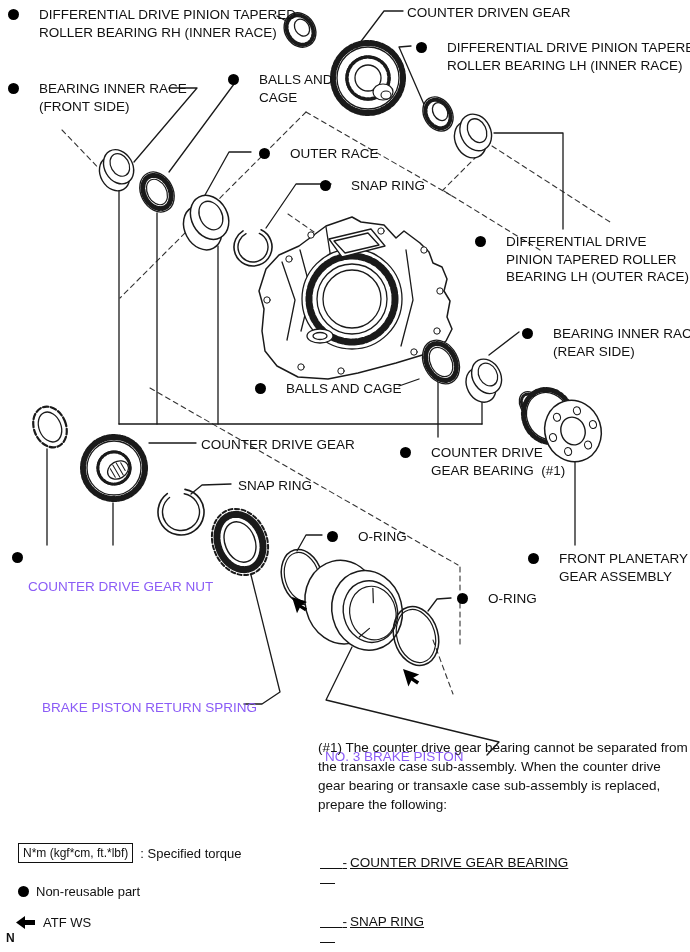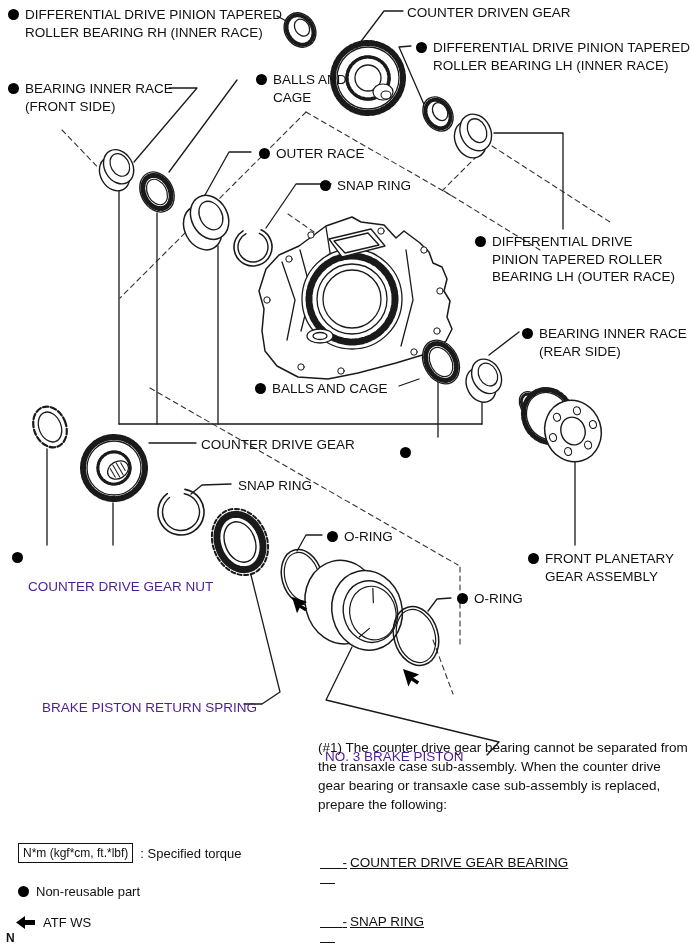--- a/index.html
+++ b/index.html
@@ -1,25 +1,25 @@
 <!DOCTYPE html>
 <html><head>
 <meta charset="utf-8">
 <style>
   html,body{margin:0;padding:0;background:#fff;}
   #canvas{position:relative;width:690px;height:952px;background:#fff;overflow:hidden;
           font-family:"Liberation Sans",sans-serif;color:#111;}
   #art{position:absolute;left:0;top:0;}
-  .lbl{position:absolute;display:flex;align-items:flex-start;gap:6px;
+  .lbl{position:absolute;display:flex;align-items:flex-start;gap:20px;
        font-size:13.5px;line-height:17.5px;color:#111;justify-content:center;}
   .lbl .txt{white-space:pre;}
   .dot{flex:0 0 auto;width:11px;height:11px;border-radius:50%;background:#000;margin-top:3px;}
   .spec-dot{position:absolute;width:11px;height:11px;border-radius:50%;background:#000;}
   .spec-box{position:absolute;border:1.4px solid #111;padding:3px 5px;font-size:11.5px;white-space:nowrap;background:#fff;}
-  .plain{position:absolute;font-size:13.5px;white-space:pre;color:#4c1d95;}
+  .plain{position:absolute;font-size:13.5px;white-space:pre;color:#8b5cf6;}
   .note{position:absolute;left:318px;top:738px;width:372px;font-size:13.5px;line-height:19px;}
   .prep{position:absolute;left:320px;top:840px;font-size:13.5px;}
   .prep .item{margin-bottom:14px;white-space:pre;text-decoration:underline;}
   .prep .pfx{margin-right:3px;}
   .legend-row{position:absolute;display:flex;align-items:center;gap:7px;font-size:13px;justify-content:space-between;}
   .legend-box{border:1.3px solid #111;padding:2px 4px;font-size:12px;white-space:nowrap;background:#fff;}
   .nmark{position:absolute;left:6px;top:931px;font-size:12px;font-weight:bold;}
 </style>
 </head>
 <body>
@@ -243,21 +243,21 @@
   <div class="lbl" style="left:416px;top:39px">
     <span class="dot"></span>
     <span class="txt">DIFFERENTIAL DRIVE PINION TAPERED
 ROLLER BEARING LH (INNER RACE)</span>
   </div>
   <div class="lbl" style="left:8px;top:80px">
     <span class="dot"></span>
     <span class="txt">BEARING INNER RACE
 (FRONT SIDE)</span>
   </div>
-  <div class="lbl" style="left:256px;top:71px">
+  <div class="lbl" style="left:228px;top:71px">
     <span class="dot"></span>
     <span class="txt">BALLS AND
 CAGE</span>
   </div>
   <div class="lbl" style="left:259px;top:145px">
     <span class="dot"></span>
     <span class="txt">OUTER RACE</span>
   </div>
   <div class="lbl" style="left:320px;top:177px">
     <span class="dot"></span>
@@ -276,20 +276,22 @@
   </div>
   <div class="lbl" style="left:255px;top:380px">
     <span class="dot"></span>
     <span class="txt">BALLS AND CAGE</span>
   </div>
   <div class="lbl" style="left:201px;top:436px">
     <span class="txt">COUNTER DRIVE GEAR</span>
   </div>
   <div class="lbl" style="left:400px;top:444px">
     <span class="dot"></span>
+    <span class="txt">COUNTER DRIVE
+GEAR BEARING  (#1)</span>
   </div>
   <div class="lbl" style="left:238px;top:477px">
     <span class="txt">SNAP RING</span>
   </div>
   <div class="lbl" style="left:327px;top:528px">
     <span class="dot"></span>
     <span class="txt">O-RING</span>
   </div>
   <div class="lbl" style="left:528px;top:550px">
     <span class="dot"></span>

